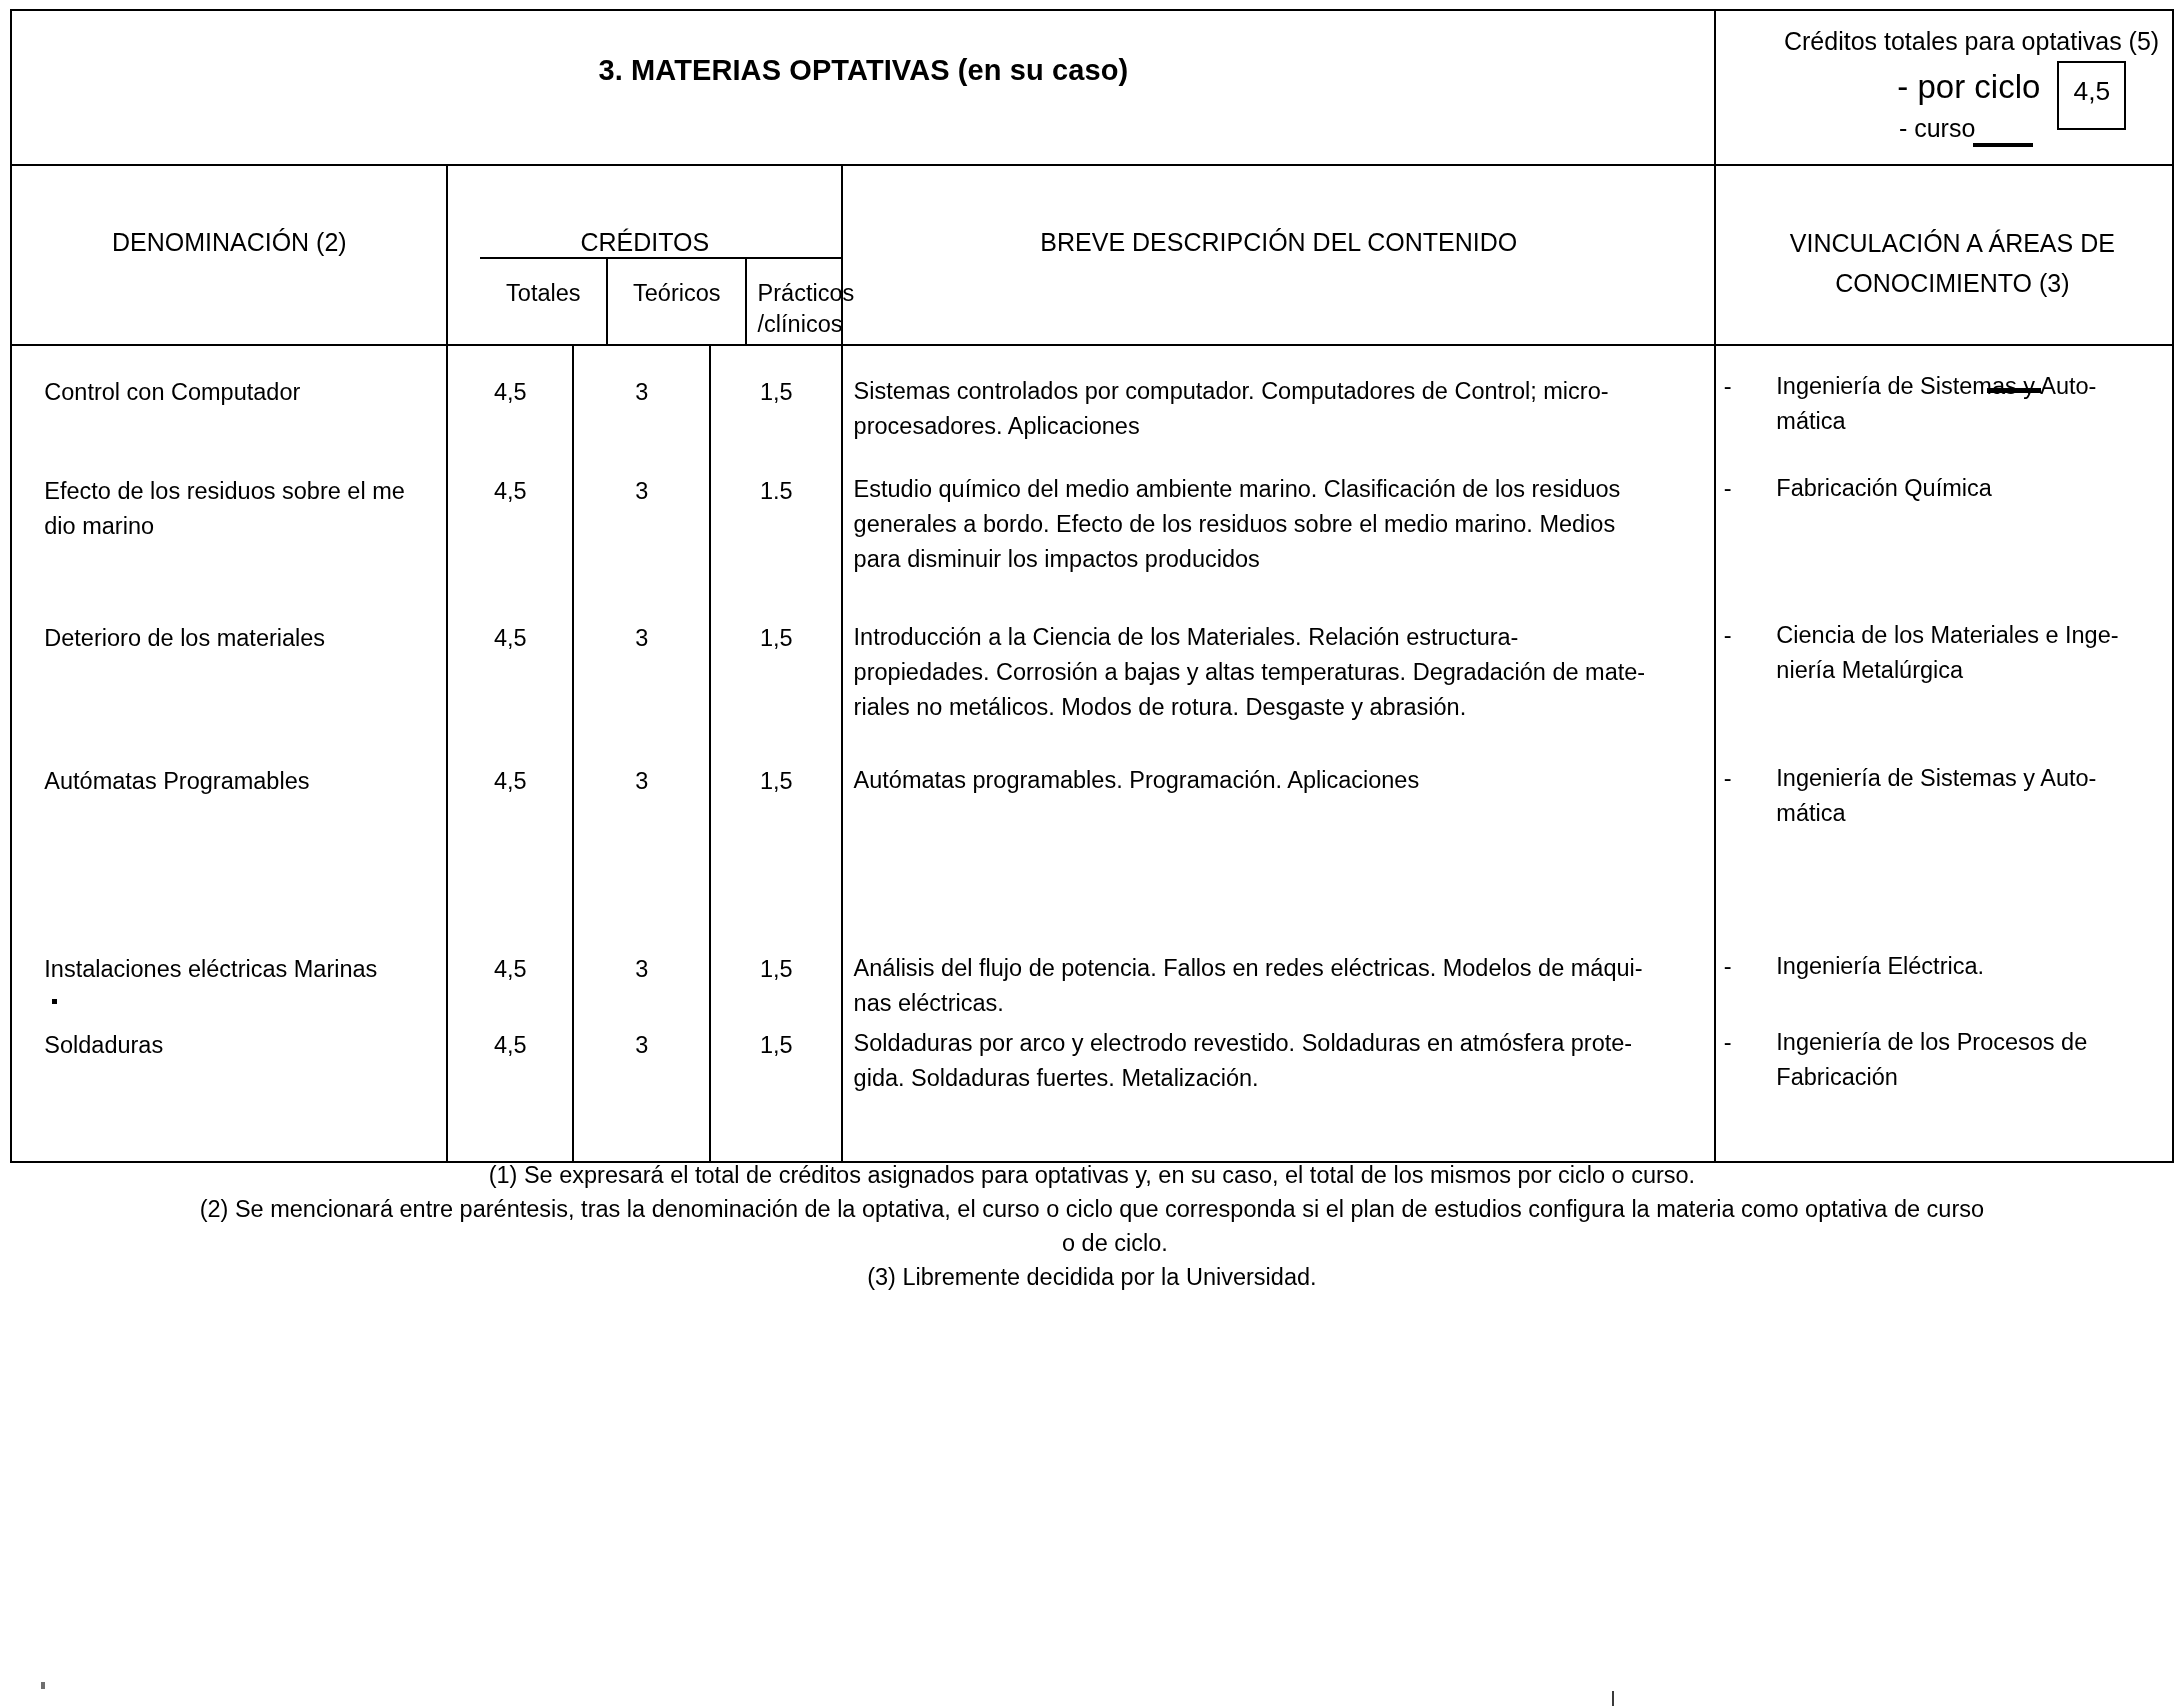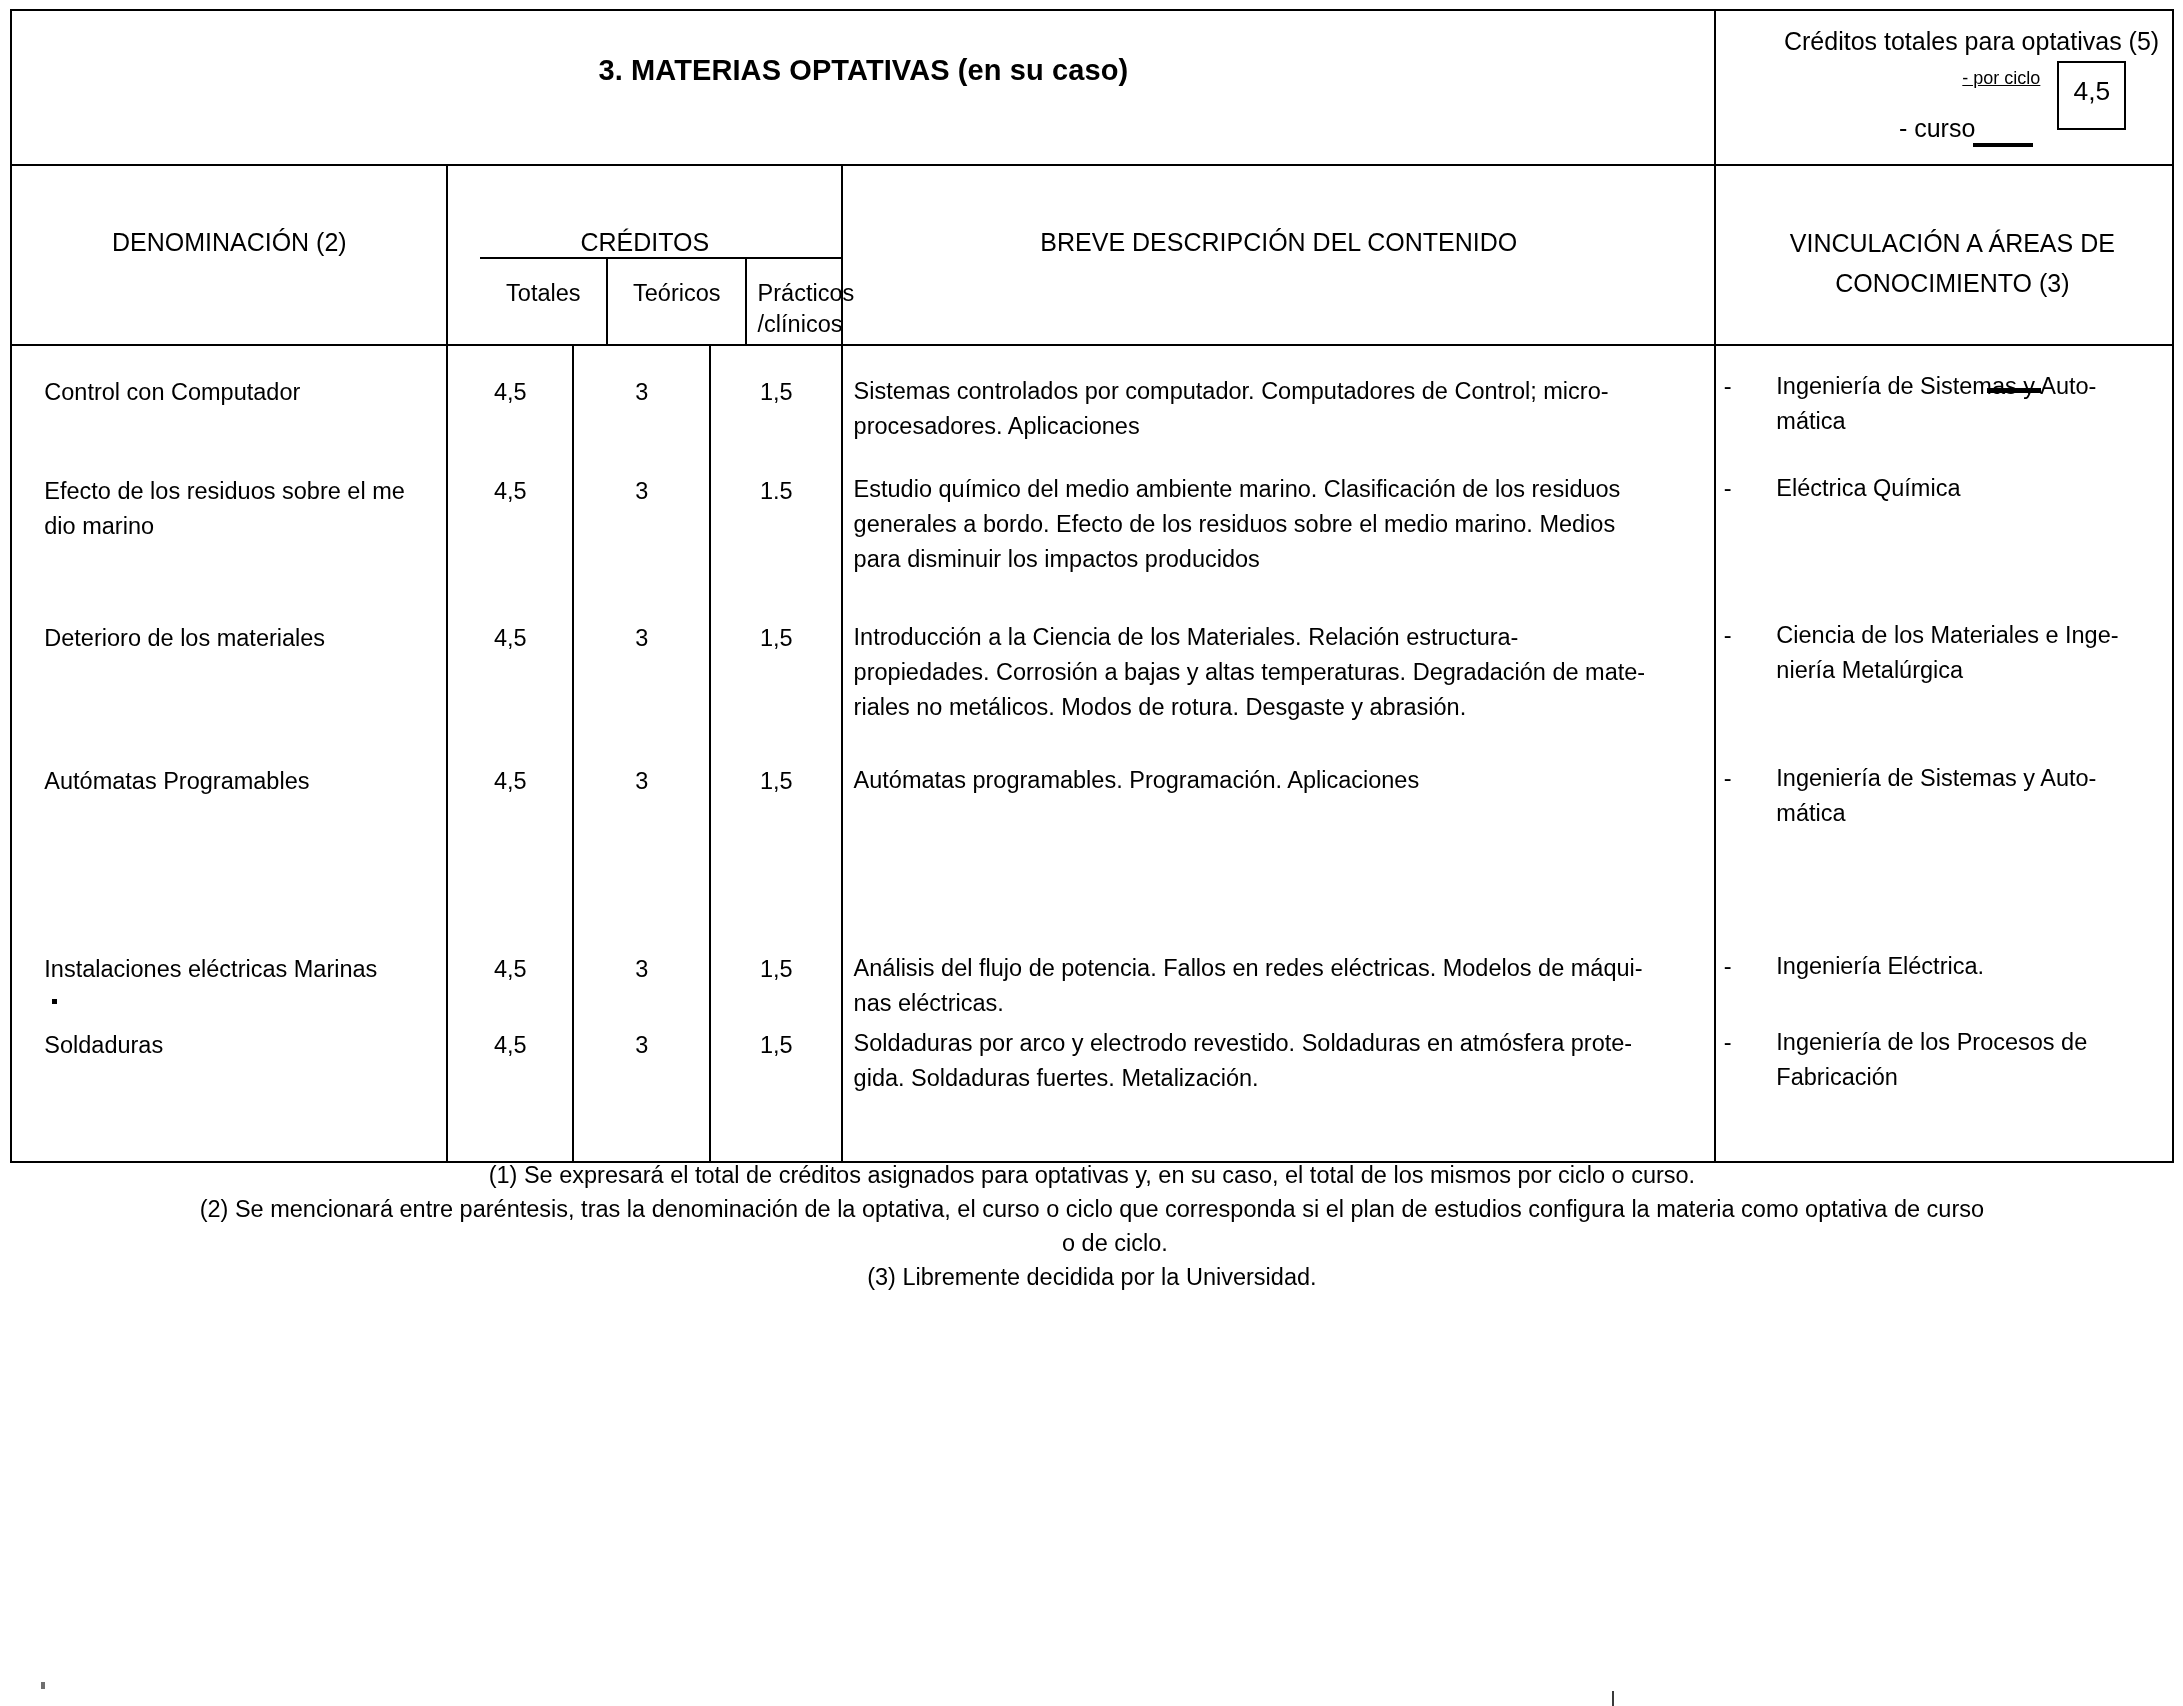--- a/index.html
+++ b/index.html
@@ -61,23 +61,22 @@
     position: absolute;
     right: 13.2px;
     top: 16px;
     font-size: 25px;
     white-space: nowrap;
   }
   .credits-line2 {
     position: absolute;
     right: 132px;
     top: 57px;
-    font-size: 18px;
+    font-size: 33px;
     white-space: nowrap;
-    text-decoration: underline;
   }
   .credits-line3 {
     position: absolute;
     right: 197px;
     top: 103px;
     font-size: 25px;
     white-space: nowrap;
   }
   .credits-box {
     position: absolute;
@@ -384,21 +383,21 @@
       <td class="body-cell">
         <div class="rowtext vinc-dash" style="top:23.5px">-</div>
         <div class="rowtext vinc-text" style="top:23.5px">
           <div>Ingeniería de Sistemas y Auto-</div>
           <div>mática</div>
           <div class="artifact"></div>
         </div>
 
         <div class="rowtext vinc-dash" style="top:125px">-</div>
         <div class="rowtext vinc-text" style="top:125px">
-          <div>Eléctrica Química</div>
+          <div>Fabricación Química</div>
         </div>
 
         <div class="rowtext vinc-dash" style="top:272px">-</div>
         <div class="rowtext vinc-text" style="top:272px">
           <div>Ciencia de los Materiales e Inge-</div>
           <div>niería Metalúrgica</div>
         </div>
 
         <div class="rowtext vinc-dash" style="top:415px">-</div>
         <div class="rowtext vinc-text" style="top:415px">

